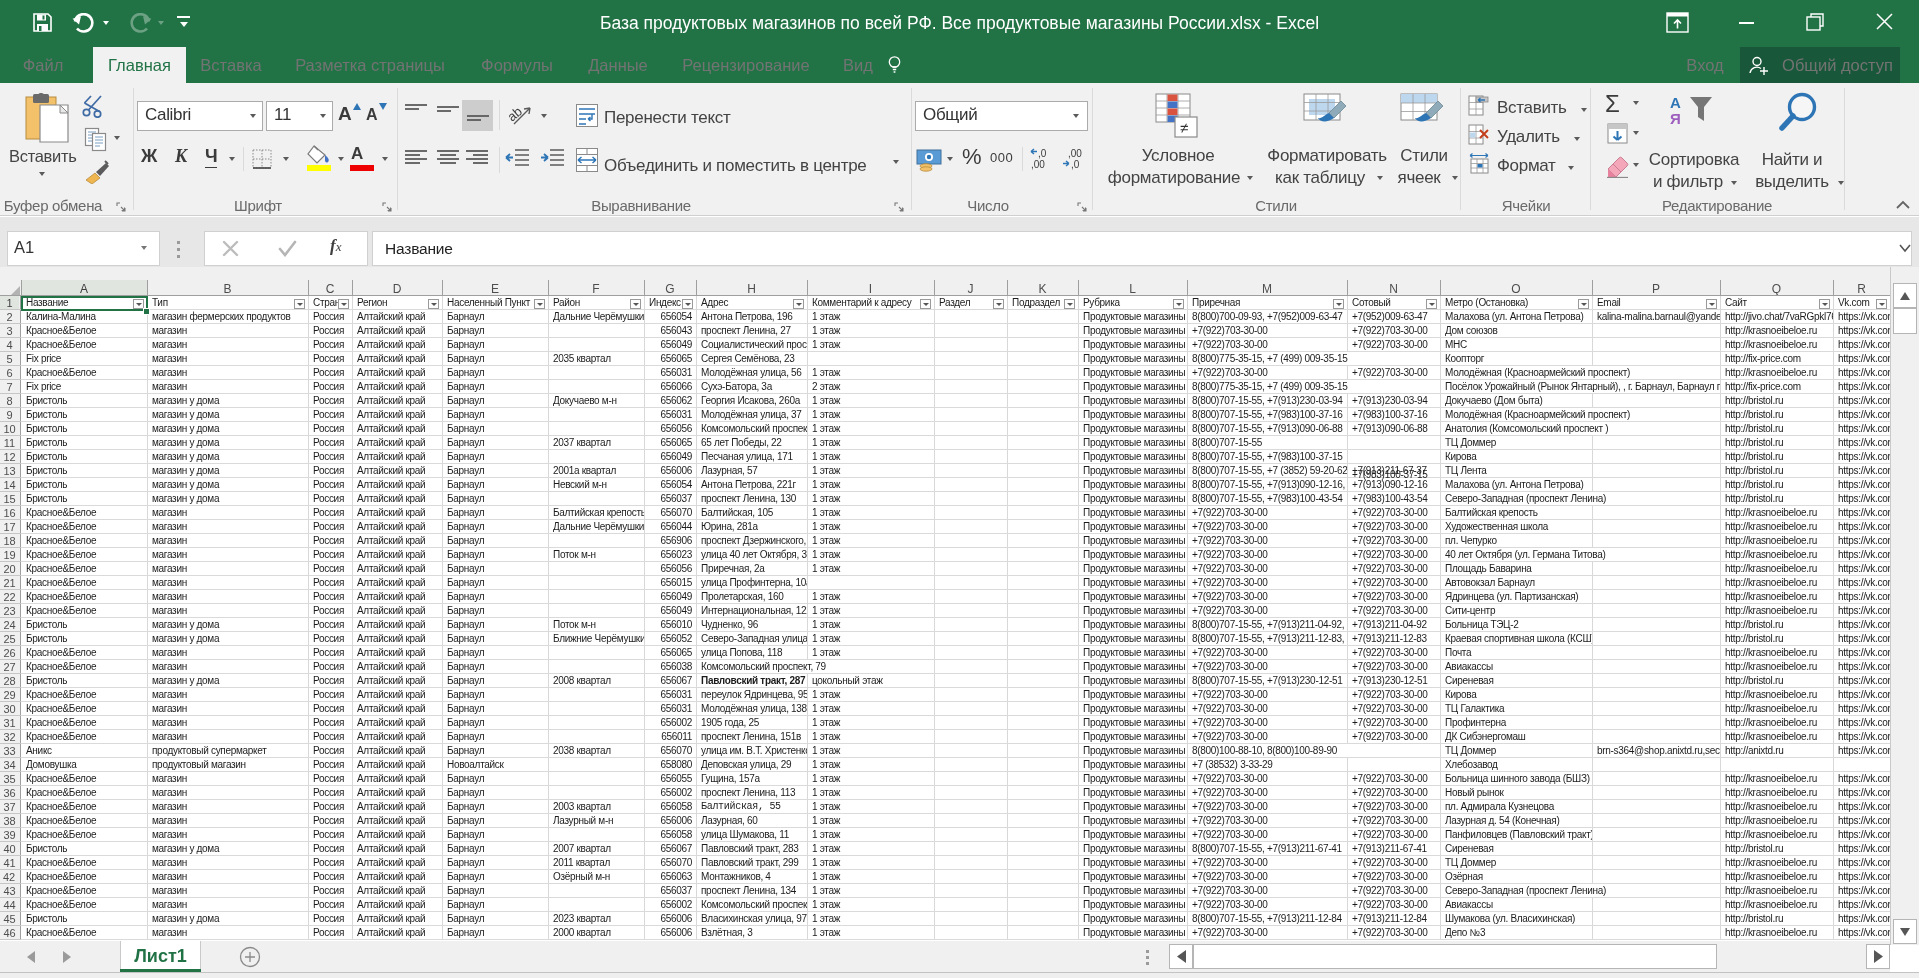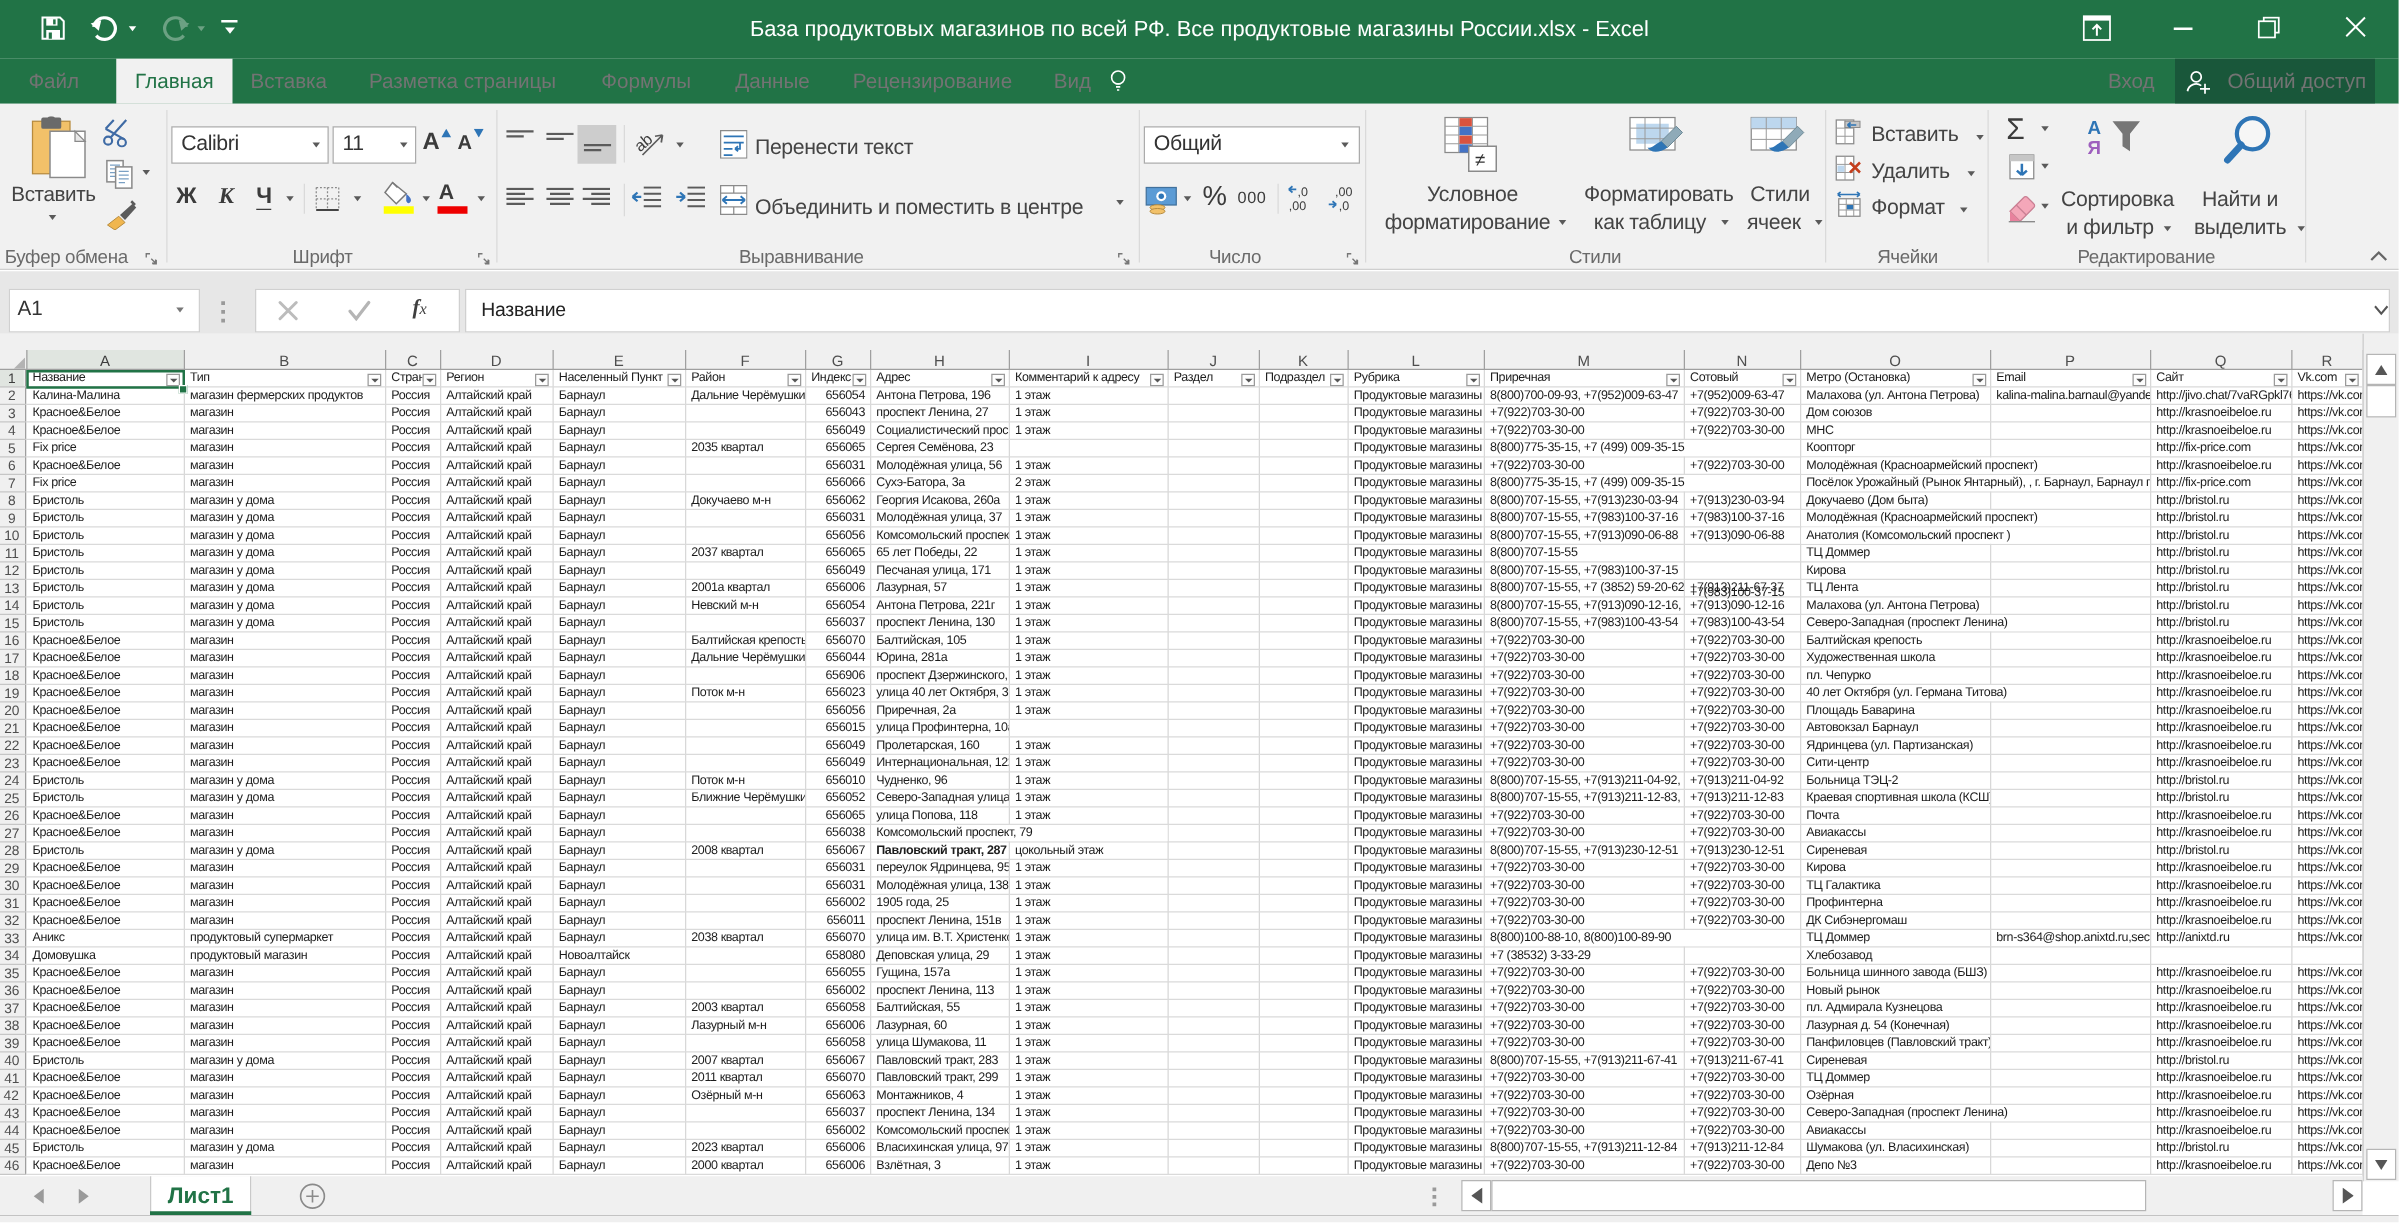--- a/index.html
+++ b/index.html
@@ -1089,21 +1089,21 @@
 <div class="cell" style="left:1441px;top:786px;width:151px;height:13px;">Новый рынок</div>
 <div class="cell" style="left:1721px;top:786px;width:112px;height:13px;">http://krasnoeibeloe.ru</div>
 <div class="cell" style="left:1834px;top:786px;width:56px;height:13px;">https://vk.com/krasnoe</div>
 <div class="cell" style="left:22px;top:800px;width:125px;height:13px;">Красное&amp;Белое</div>
 <div class="cell" style="left:148px;top:800px;width:160px;height:13px;">магазин</div>
 <div class="cell" style="left:309px;top:800px;width:43px;height:13px;">Россия</div>
 <div class="cell" style="left:353px;top:800px;width:89px;height:13px;">Алтайский край</div>
 <div class="cell" style="left:443px;top:800px;width:105px;height:13px;">Барнаул</div>
 <div class="cell" style="left:549px;top:800px;width:95px;height:13px;">2003 квартал</div>
 <div class="cell num" style="left:645px;top:800px;width:51px;height:13px;">656058</div>
-<div class="cell" style="left:697px;top:800px;width:110px;height:13px;">Балтийская, 55</div>
+<div class="cell" style="left:697px;top:800px;width:110px;height:13px;font-family:Liberation Mono, monospace;">Балтийская, 55</div>
 <div class="cell" style="left:808px;top:800px;width:126px;height:13px;">1 этаж</div>
 <div class="cell" style="left:1079px;top:800px;width:108px;height:13px;">Продуктовые магазины</div>
 <div class="cell" style="left:1188px;top:800px;width:159px;height:13px;">+7(922)703-30-00</div>
 <div class="cell" style="left:1348px;top:800px;width:92px;height:13px;">+7(922)703-30-00</div>
 <div class="cell" style="left:1441px;top:800px;width:151px;height:13px;">пл. Адмирала Кузнецова</div>
 <div class="cell" style="left:1721px;top:800px;width:112px;height:13px;">http://krasnoeibeloe.ru</div>
 <div class="cell" style="left:1834px;top:800px;width:56px;height:13px;">https://vk.com/krasnoe</div>
 <div class="cell" style="left:22px;top:814px;width:125px;height:13px;">Красное&amp;Белое</div>
 <div class="cell" style="left:148px;top:814px;width:160px;height:13px;">магазин</div>
 <div class="cell" style="left:309px;top:814px;width:43px;height:13px;">Россия</div>

